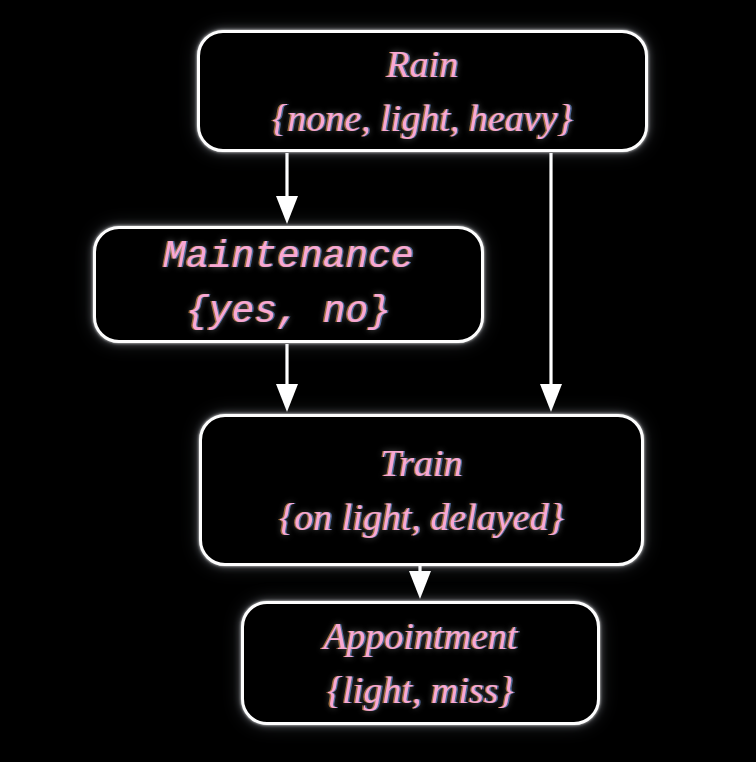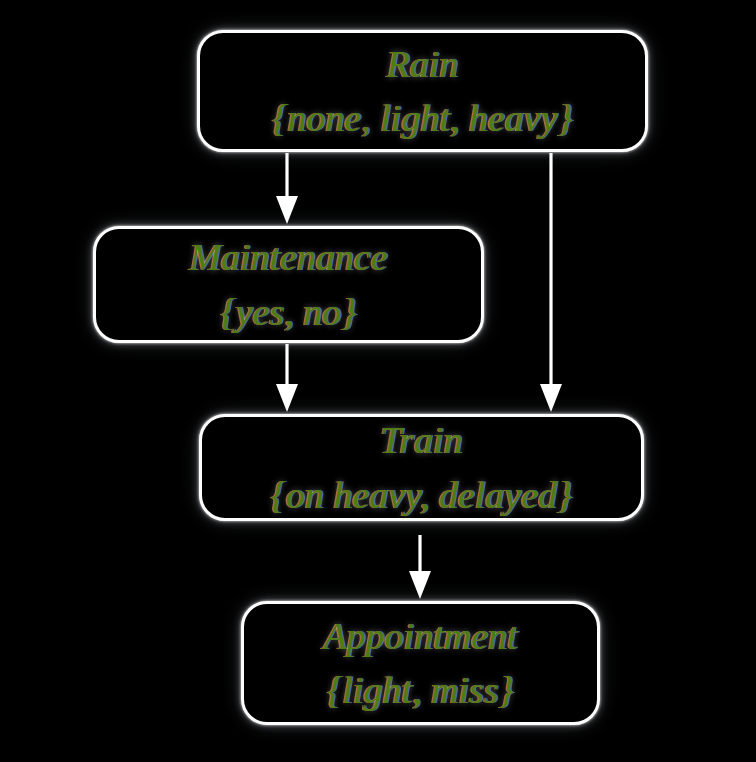--- a/index.html
+++ b/index.html
@@ -50,38 +50,38 @@
     justify-content: center;
     box-shadow:
       0 0 3px rgba(255,255,255,0.85),
       0 0 9px rgba(220,225,235,0.40),
       0 0 20px rgba(190,200,215,0.18);
     z-index: 2;
   }
 
   .node-title,
   .node-states {
-    color: #4d7c0f;
+    color: #f9a8d4;
     font-style: italic;
     font-weight: normal;
     white-space: nowrap;
     line-height: 1.06;
     text-shadow:
       -1.4px 0 0 rgba(255,168,90,0.58),
        1.4px 0 0 rgba(120,170,255,0.55),
        0 0 6px rgba(255,255,255,0.42);
   }
 
   .node-title  { font-size: 38px; }
   .node-states { font-size: 38px; margin-top: 14px; }
 
   
   #node-rain        { left: 197px; top: 30px;  width: 451px; height: 122px; }
-  #node-maintenance { left: 93px;  top: 226px; width: 391px; height: 117px; }
-  #node-train       { left: 199px; top: 414px; width: 445px; height: 107px; }
+  #node-maintenance { left: 93px;  top: 226px; width: 391px; height: 117px; font-family: Liberation Mono, monospace; }
+  #node-train       { left: 199px; top: 414px; width: 445px; height: 152px; }
   #node-appointment { left: 241px; top: 601px; width: 359px; height: 124px; }
 </style>
 </head>
 <body>
 
 <div id="canvas">
 
   <svg id="edges" viewBox="0 0 756 762" width="756" height="762">
 
     <g>
@@ -110,21 +110,21 @@
     <div class="node-states">{none, light, heavy}</div>
   </div>
 
   <div class="node" id="node-maintenance">
     <div class="node-title">Maintenance</div>
     <div class="node-states">{yes, no}</div>
   </div>
 
   <div class="node" id="node-train">
     <div class="node-title">Train</div>
-    <div class="node-states">{on heavy, delayed}</div>
+    <div class="node-states">{on light, delayed}</div>
   </div>
 
   <div class="node" id="node-appointment">
     <div class="node-title">Appointment</div>
     <div class="node-states">{light, miss}</div>
   </div>
 
 </div>
 
 </body></html>

